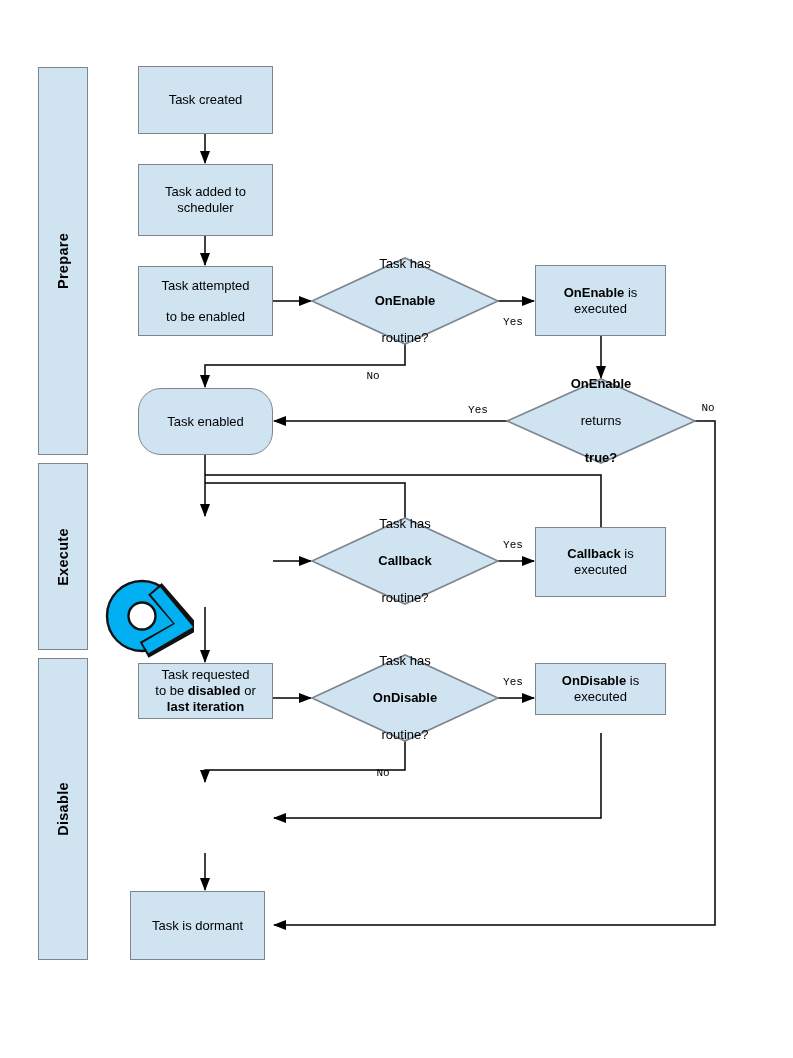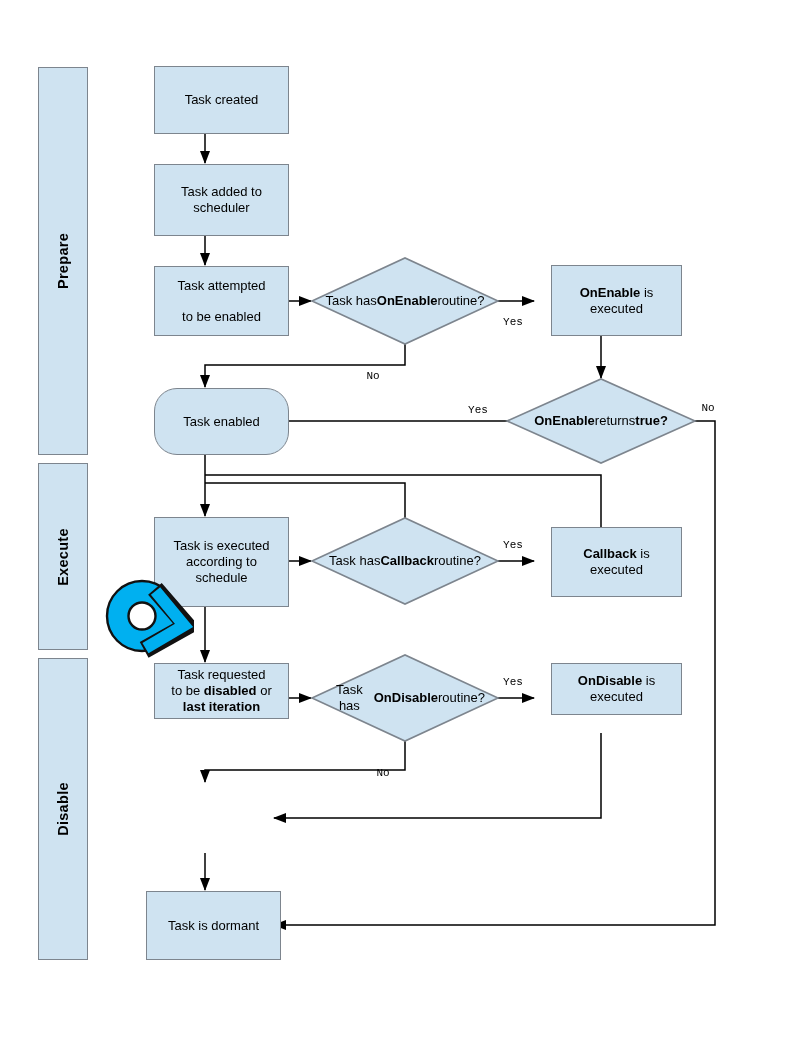--- a/index.html
+++ b/index.html
@@ -12,25 +12,25 @@
     position:absolute;left:38px;width:50px;background:#cfe3f1;border:1.6px solid #7d858e;
     box-sizing:border-box;z-index:0;
   }
   .lane .vtext{
     position:absolute;left:50%;top:50%;transform:translate(-50%,-50%) rotate(-90deg);
     font-weight:bold;font-size:14.5px;white-space:nowrap;letter-spacing:.3px;
   }
   .node{
     position:absolute;background:#cfe3f1;border:1.6px solid #7d858e;box-sizing:border-box;
     display:flex;flex-direction:column;align-items:center;justify-content:center;
-    text-align:center;font-size:13px;line-height:16px;z-index:2;padding:2px 4px;margin-left:16px;
+    text-align:center;font-size:13px;line-height:16px;z-index:2;padding:2px 4px;
   }
   .dtext{
-    position:absolute;display:flex;flex-direction:row;align-items:center;justify-content:center;
-    text-align:center;font-size:13px;line-height:16px;z-index:2;pointer-events:none;
+    position:absolute;display:flex;flex-direction:column;align-items:center;justify-content:center;
+    text-align:center;font-size:13px;line-height:16px;z-index:2;pointer-events:none;gap:21px;
   }
   .b{font-weight:bold;}
   .tline{display:block;}
   .elabel{
     position:absolute;transform:translate(-50%,-50%);font-size:11px;z-index:2;white-space:nowrap;font-family:Liberation Mono, monospace;
   }
   .loop{position:absolute;z-index:3;}
 </style>
 </head>
 <body>
@@ -98,25 +98,20 @@
 
   <div class="node" style="left:535px;top:265px;width:131px;height:71px;">
     <span class="tline"><span class="b">OnEnable</span><span> is</span></span>
     <span class="tline">executed</span>
   </div>
 
   <div class="node" style="left:138px;top:388px;width:135px;height:67px;border-radius:23px;">
     <span class="tline">Task enabled</span>
   </div>
 
-  <div class="node" style="left:138px;top:517px;width:135px;height:90px;">
-    <span class="tline">Task is executed</span>
-    <span class="tline">according to</span>
-    <span class="tline">schedule</span>
-  </div>
 
   <div class="node" style="left:535px;top:527px;width:131px;height:70px;">
     <span class="tline"><span class="b">Callback</span><span> is</span></span>
     <span class="tline">executed</span>
   </div>
 
   <div class="node" style="left:138px;top:663px;width:135px;height:56px;">
     <span class="tline">Task requested</span>
     <span class="tline"><span>to be </span><span class="b">disabled</span><span> or</span></span>
     <span class="tline b">last iteration</span>

